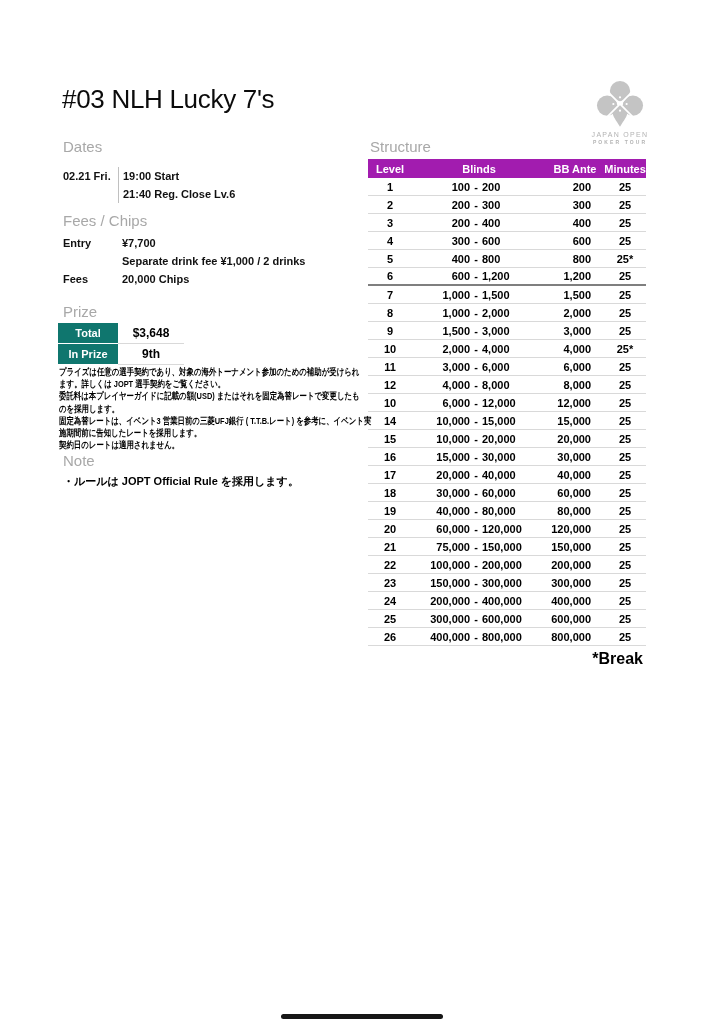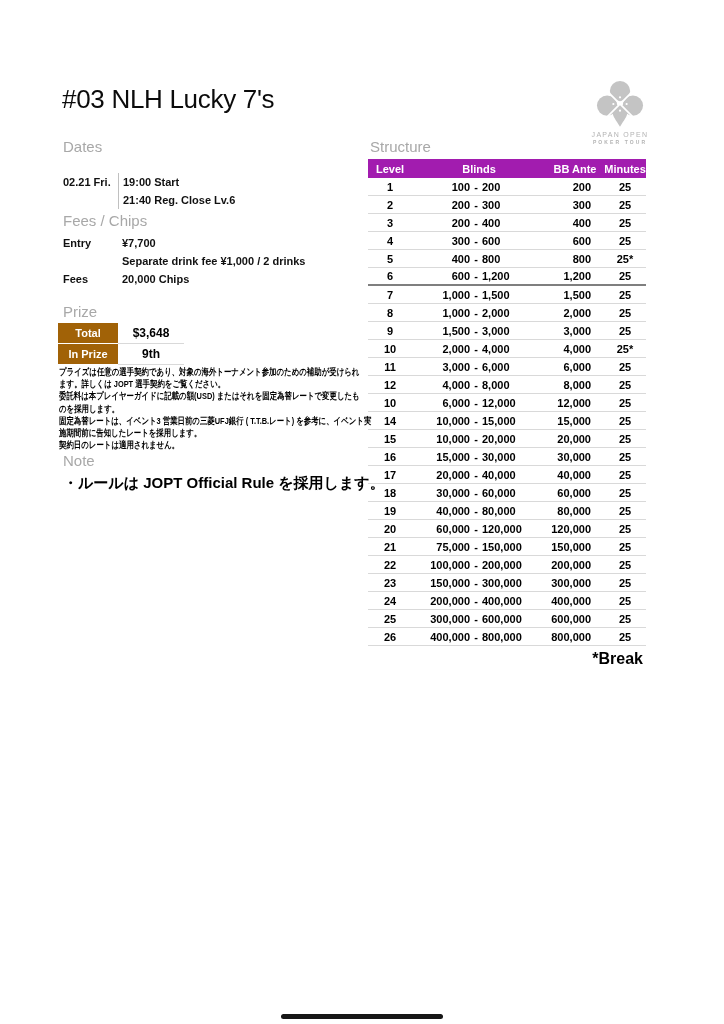--- a/index.html
+++ b/index.html
@@ -12,50 +12,50 @@
   .logo { position:absolute; left:590px; top:79px; width:60px; text-align:center; }
   .logo svg { display:block; margin:0 auto; }
   .logo-l1 { font-size:7px; letter-spacing:1.3px; color:#b3b3b3; margin-top:2px; white-space:nowrap; }
   .logo-l2 { font-size:5px; letter-spacing:2.1px; color:#b3b3b3; font-weight:bold; margin-top:1px; white-space:nowrap; }
 
   
   .sec-h { font-size:15px; color:#a8a8a8; font-weight:400; line-height:17px; }
 
   
   .dates { position:absolute; left:63px; top:138px; }
-  .dates-body { display:flex; margin-top:18px; }
+  .dates-body { display:flex; margin-top:12px; }
   .dates-date { width:55px; font-size:11px; font-weight:bold; line-height:18px; color:#111; }
   .dates-sep { width:1px; background:#c0c0c0; margin-right:4px; }
   .dates-times div { font-size:11px; font-weight:bold; line-height:18px; color:#111; white-space:nowrap; }
 
   
   .fees { position:absolute; left:63px; top:212px; }
   .fees-rows { margin-top:5px; }
   .fee-row { display:flex; line-height:18px; }
   .fee-label { width:59px; font-size:11px; font-weight:bold; color:#111; }
   .fee-value { font-size:11px; font-weight:bold; color:#111; white-space:nowrap; }
 
   
   .prize { position:absolute; left:58px; top:303px; }
   .prize .sec-h { margin-left:5px; }
   .prize-table { margin-top:3px; width:126px; }
   .prize-row { display:flex; height:21px; }
-  .prize-label { width:60px; background:#a16207; color:#ffffff; font-size:11px; font-weight:bold;
+  .prize-label { width:60px; background:#0f766e; color:#ffffff; font-size:11px; font-weight:bold;
                  display:flex; align-items:center; justify-content:center; border-bottom:1px solid #ffffff; }
   .prize-value { width:66px; color:#000; font-size:12px; font-weight:bold;
                  display:flex; align-items:center; justify-content:center; border-bottom:1px solid #d9d9d9; }
 
   
   .fineprint { position:absolute; left:59px; top:366px; width:300px; }
   .fp-line { font-size:9.5px; font-weight:bold; color:#000; line-height:12.2px; white-space:nowrap;
              transform:scaleX(0.78); transform-origin:0 50%; }
 
   
   .note { position:absolute; left:63px; top:452px; }
-  .note-text { margin-top:5px; font-size:15px; font-weight:bold; color:#000; white-space:nowrap; }
+  .note-text { margin-top:5px; font-size:11px; font-weight:bold; color:#000; white-space:nowrap; }
 
   
   .structure-h { position:absolute; left:370px; top:138px; }
   .stable { position:absolute; left:368px; top:159px; width:278px; }
   .shead { display:grid; grid-template-columns:44px 134px 58px 42px; height:19px; align-items:center;
            background:#a21caf; color:#ffffff; font-size:11px; font-weight:bold; }
   .shead .hc { text-align:center; }
   .srow { display:grid; grid-template-columns:44px 58px 12px 64px 58px 42px; height:18px; align-items:center;
           border-bottom:1px solid #d9d9d9; font-size:11px; font-weight:bold; color:#000; }
   .srow.section-end { border-bottom:2px solid #7f7f7f; }

